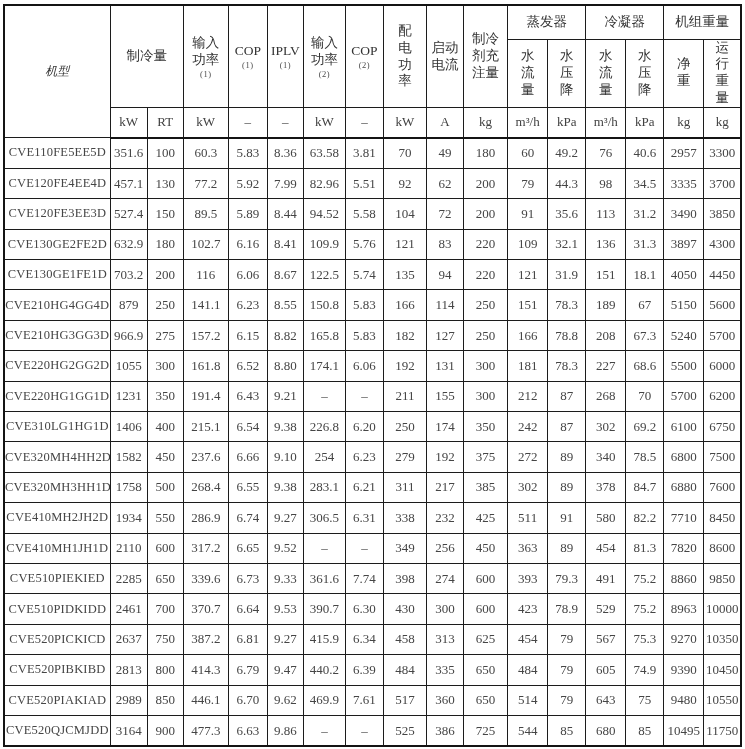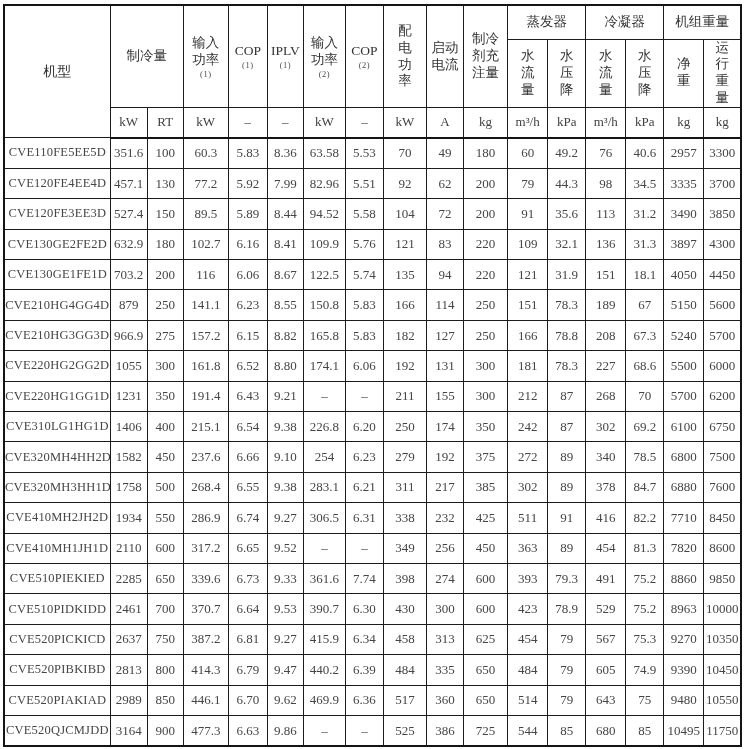--- a/index.html
+++ b/index.html
@@ -47,21 +47,21 @@
   thead tr.h-units th { font-size: 13px; color: #414141; border-bottom: 2px solid #141414; }
   th .main { display: block; white-space: pre-line; }
   th .sup {
     display: block;
     font-size: 8.5px;
     line-height: 1;
     margin-top: 1px;
     color: #4a4a4a;
     letter-spacing: 0.5px;
   }
-  th.model-h { font-size: 14px; }
+  th.model-h { font-size: 12px; font-style: italic; }
   tbody td {
     height: 29.4px;
     font-size: 13px;
     color: #454545;
     white-space: nowrap;
   }
   tbody td.model {
     font-size: 12.5px;
     letter-spacing: 0.2px;
     margin-top: 43px;
@@ -184,21 +184,21 @@
     </thead>
     <tbody>
         <tr>
           <td class="model">CVE110FE5EE5D</td>
           <td>351.6</td>
           <td>100</td>
           <td>60.3</td>
           <td>5.83</td>
           <td>8.36</td>
           <td>63.58</td>
-          <td>5.53</td>
+          <td>3.81</td>
           <td>70</td>
           <td>49</td>
           <td>180</td>
           <td>60</td>
           <td>49.2</td>
           <td>76</td>
           <td>40.6</td>
           <td>2957</td>
           <td>3300</td>
         </tr>
@@ -418,21 +418,21 @@
           <td>286.9</td>
           <td>6.74</td>
           <td>9.27</td>
           <td>306.5</td>
           <td>6.31</td>
           <td>338</td>
           <td>232</td>
           <td>425</td>
           <td>511</td>
           <td>91</td>
-          <td>416</td>
+          <td>580</td>
           <td>82.2</td>
           <td>7710</td>
           <td>8450</td>
         </tr>
         <tr>
           <td class="model">CVE410MH1JH1D</td>
           <td>2110</td>
           <td>600</td>
           <td>317.2</td>
           <td>6.65</td>
@@ -526,21 +526,21 @@
           <td>10450</td>
         </tr>
         <tr>
           <td class="model">CVE520PIAKIAD</td>
           <td>2989</td>
           <td>850</td>
           <td>446.1</td>
           <td>6.70</td>
           <td>9.62</td>
           <td>469.9</td>
-          <td>6.36</td>
+          <td>7.61</td>
           <td>517</td>
           <td>360</td>
           <td>650</td>
           <td>514</td>
           <td>79</td>
           <td>643</td>
           <td>75</td>
           <td>9480</td>
           <td>10550</td>
         </tr>

